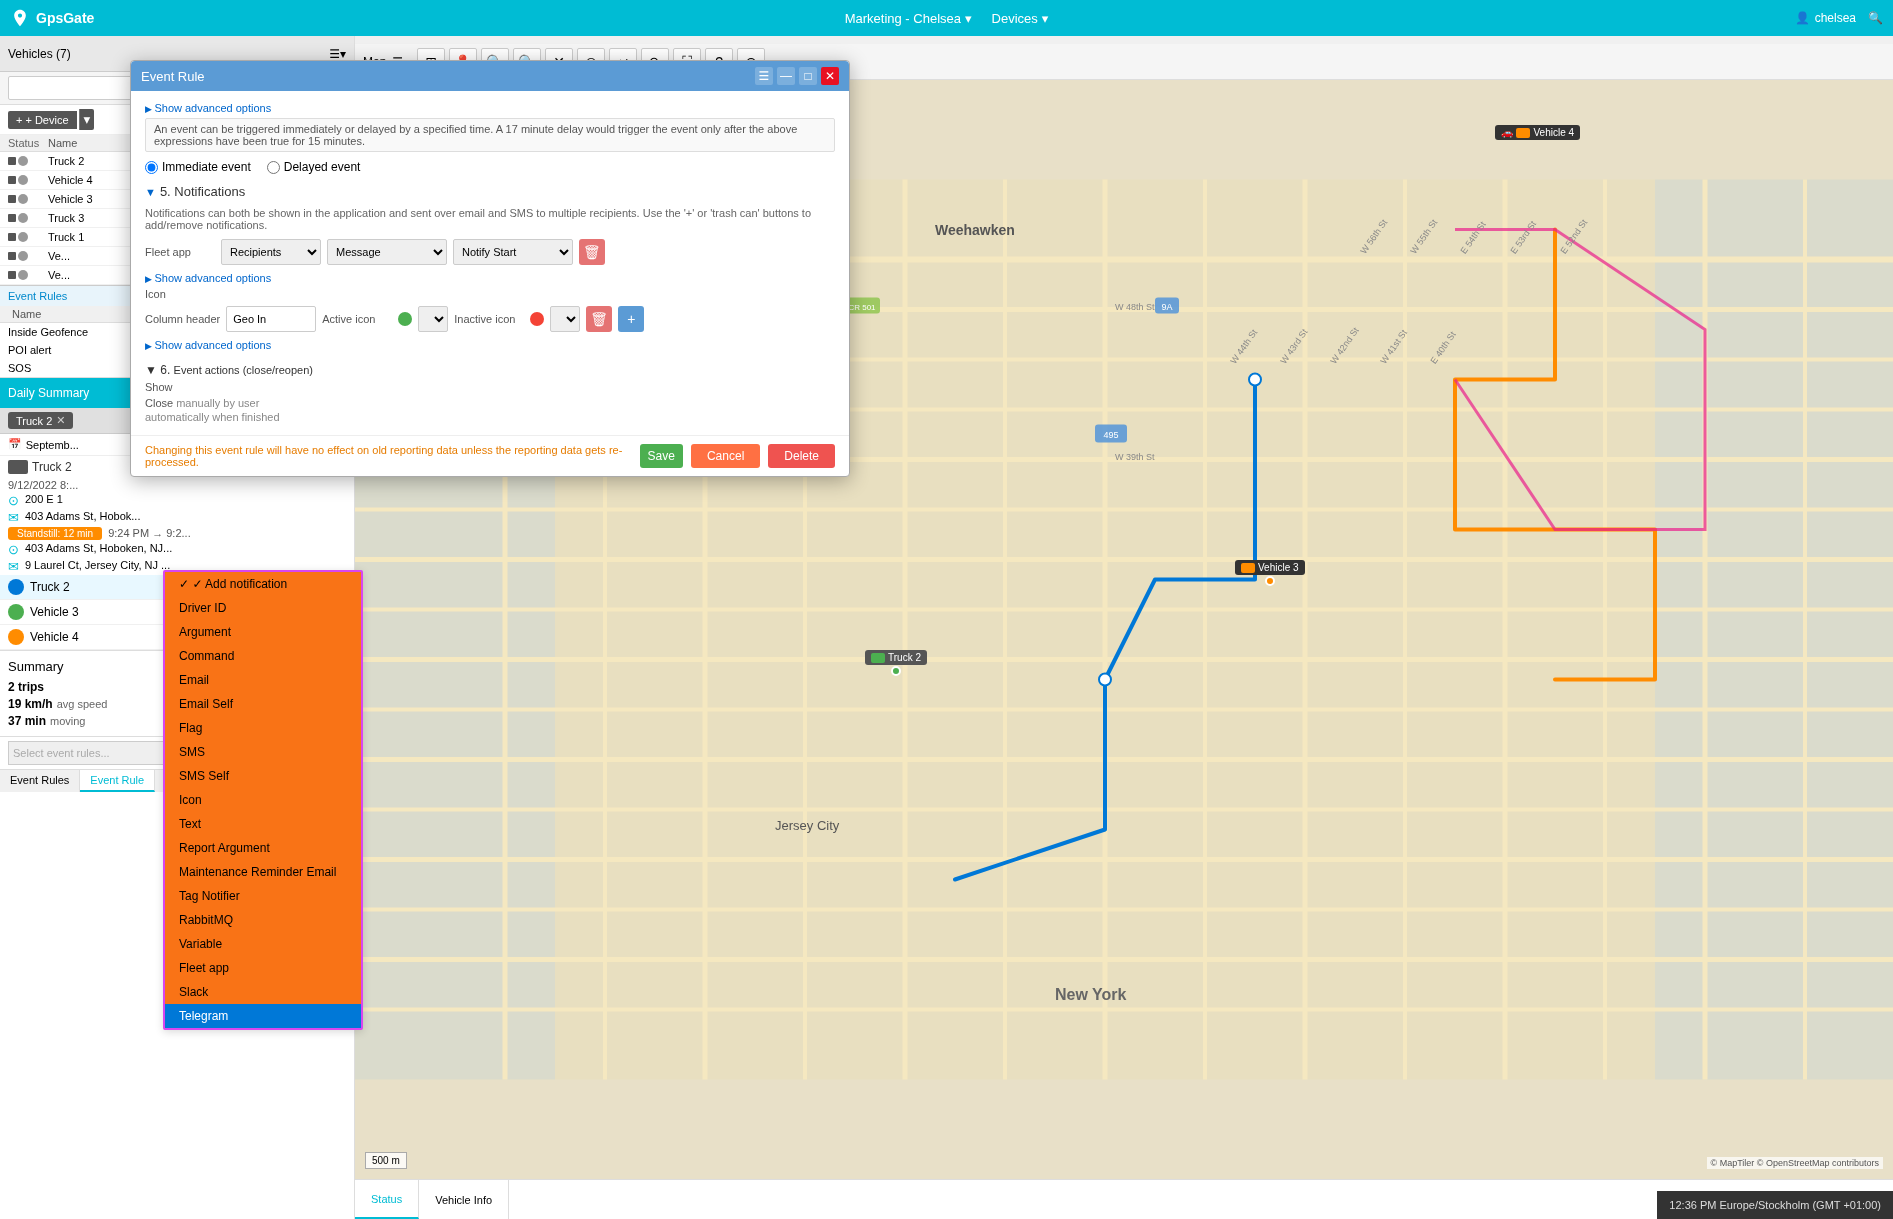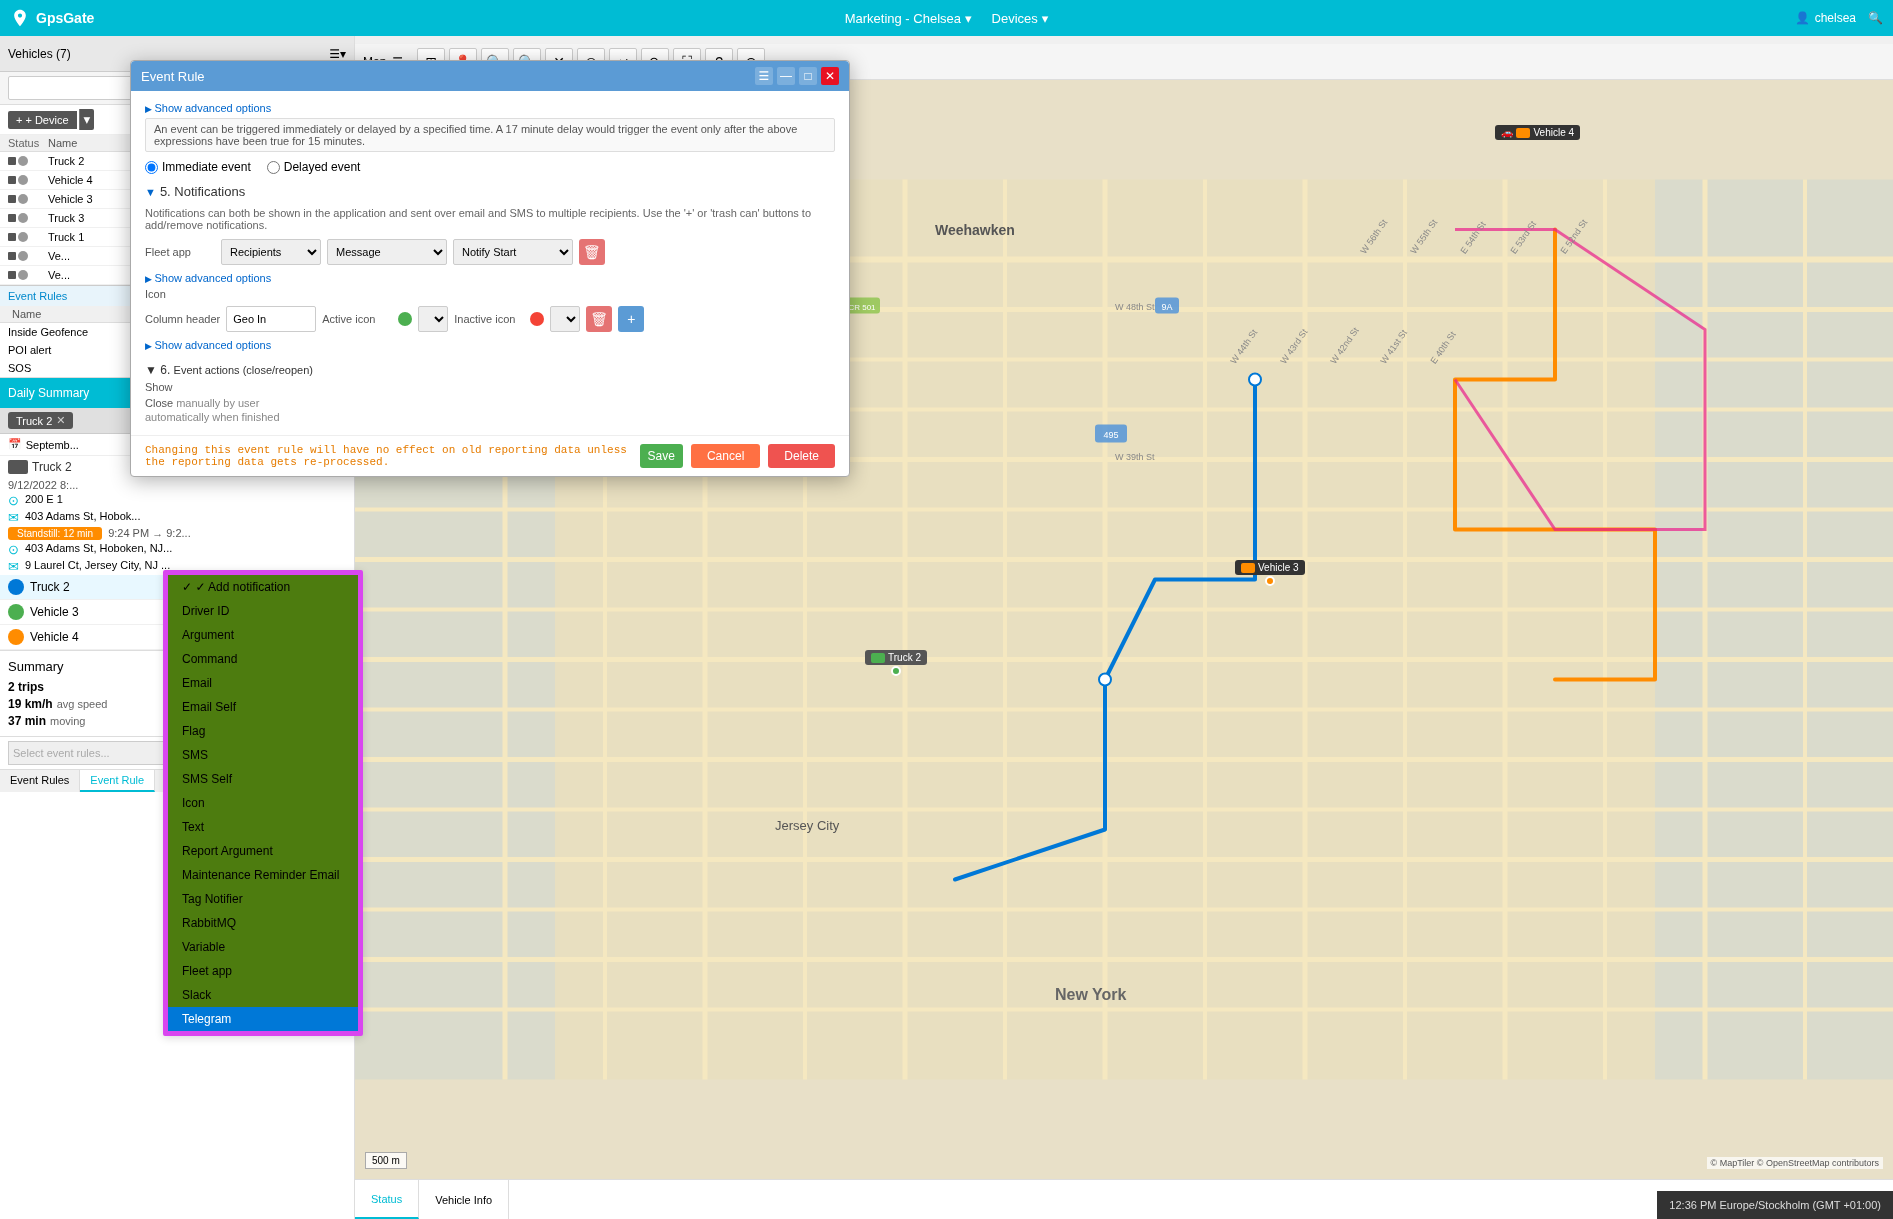--- a/index.html
+++ b/index.html
@@ -156,28 +156,28 @@
     .color-dot { width: 14px; height: 14px; border-radius: 50%; display: inline-block; }
     .color-dot.green { background: #4caf50; }
     .color-dot.red { background: #f44336; }
     .icon-dropdown { height: 26px; border: 1px solid #ccc; font-size: 11px; padding: 0 4px; border-radius: 2px; width: 30px; }
 
     .action-btn { width: 26px; height: 26px; border: none; cursor: pointer; border-radius: 3px; display: flex; align-items: center; justify-content: center; font-size: 14px; }
     .action-btn.red { background: #e57373; color: white; }
     .action-btn.blue { background: #5b9bd5; color: white; }
 
     
-    .dropdown-menu { position: absolute; background: #4d7c0f; border: 5px solid #d946ef; box-shadow: 0 2px 8px rgba(0,0,0,0.15); z-index: 600; min-width: 200px; border-radius: 2px; }
+    .dropdown-menu { position: absolute; background: #f97316; border: 2px solid #d946ef; box-shadow: 0 2px 8px rgba(0,0,0,0.15); z-index: 600; min-width: 200px; border-radius: 2px; }
     .dropdown-menu .menu-item { padding: 5px 14px; font-size: 12px; cursor: pointer; }
     .dropdown-menu .menu-item.active { background: #0078d7; color: white; }
     .dropdown-menu .menu-item.checkmark::before { content: '✓ '; }
 
     
     .modal-footer { padding: 8px 14px; border-top: 1px solid #eee; display: flex; gap: 8px; justify-content: flex-end; align-items: center; }
-    .warning-text { font-size: 11px; color: #e67c00; flex: 1; font-family: Liberation Mono, monospace; }
+    .warning-text { font-size: 11px; color: #e67c00; flex: 1; }
     .btn-save { background: #4caf50; color: white; border: none; padding: 5px 8px; border-radius: 3px; cursor: pointer; font-size: 12px; }
     .btn-cancel { background: #ff7043; color: white; border: none; padding: 5px 16px; border-radius: 3px; cursor: pointer; font-size: 12px; }
     .btn-delete { background: #ef5350; color: white; border: none; padding: 5px 16px; border-radius: 3px; cursor: pointer; font-size: 12px; }
 
     
     .map-svg { width: 100%; height: 100%; }
 
     .map-container-inner { position: relative; width: 100%; height: 100%; }
 
     

